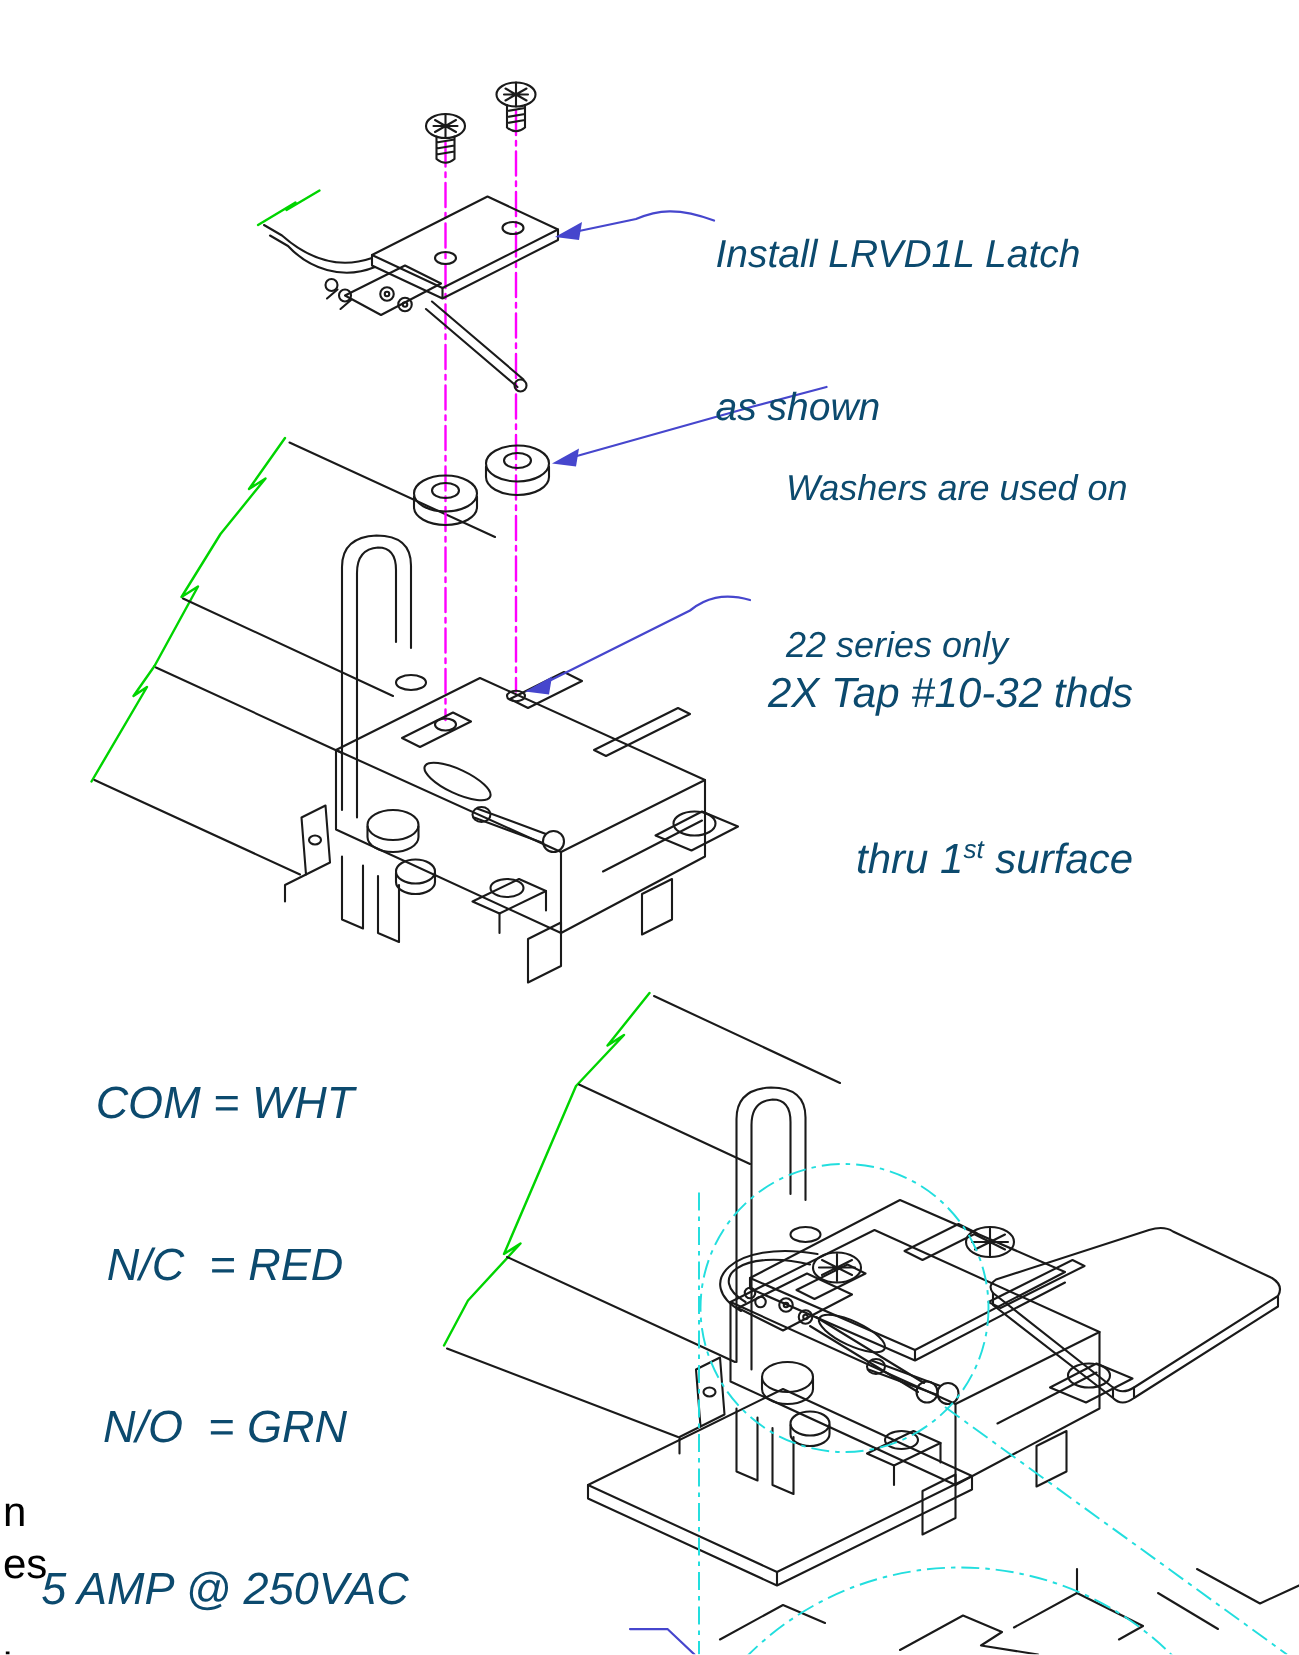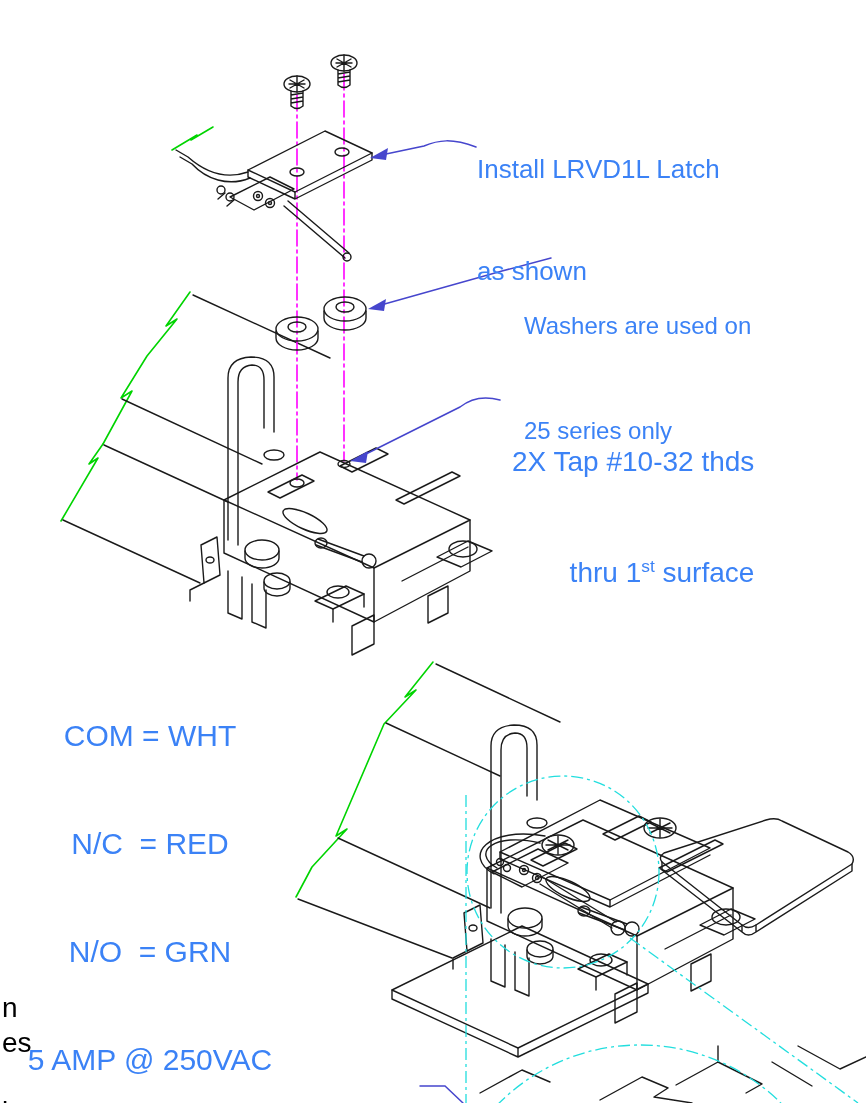--- a/index.html
+++ b/index.html
@@ -1,19 +1,19 @@
 <!DOCTYPE html>
 <html><head>
 <meta charset="utf-8">
 <style>
   html,body{margin:0;padding:0;background:#fff;}
   #canvas{position:relative;width:866px;height:1103px;background:#ffffff;overflow:hidden;
           font-family:"Liberation Sans",sans-serif;color:#000;}
   svg{position:absolute;left:0;top:0;}
-  .note{position:absolute;white-space:pre;color:#3b82f6;}
+  .note{position:absolute;white-space:pre;color:#0c4a6e;font-style:italic;}
   #install-note{left:477px;top:84px;font-size:26px;line-height:34px;}
   #washers-note{left:524px;top:238px;font-size:24px;line-height:35px;}
   #tap-note{left:512px;top:374px;font-size:28px;line-height:35px;text-align:right;}
   #tap-note sup{font-size:62%;}
   #contact-legend{left:0px;top:646px;width:300px;text-align:center;font-size:30px;line-height:36px;}
   #switch-note{left:267px;top:1068px;font-size:28px;}
   .frag{position:absolute;left:2px;font-size:28px;}
   #frag-1{top:992px;}
   #frag-2{top:1027px;}
   #frag-3{top:1060px;margin-top:36px;}
@@ -201,21 +201,21 @@
   </g>
 </svg>
 
   <div class="note" id="install-note">
     <div>Install LRVD1L Latch</div>
     <div>as shown</div>
   </div>
 
   <div class="note" id="washers-note">
     <div>Washers are used on</div>
-    <div>25 series only</div>
+    <div>22 series only</div>
   </div>
 
   <div class="note" id="tap-note">
     <div>2X Tap #10-32 thds</div>
     <div><span>thru 1</span><sup>st</sup><span> surface</span></div>
   </div>
 
   <div class="note" id="contact-legend">
     <div>COM = WHT</div>
     <div>N/C  = RED</div>

